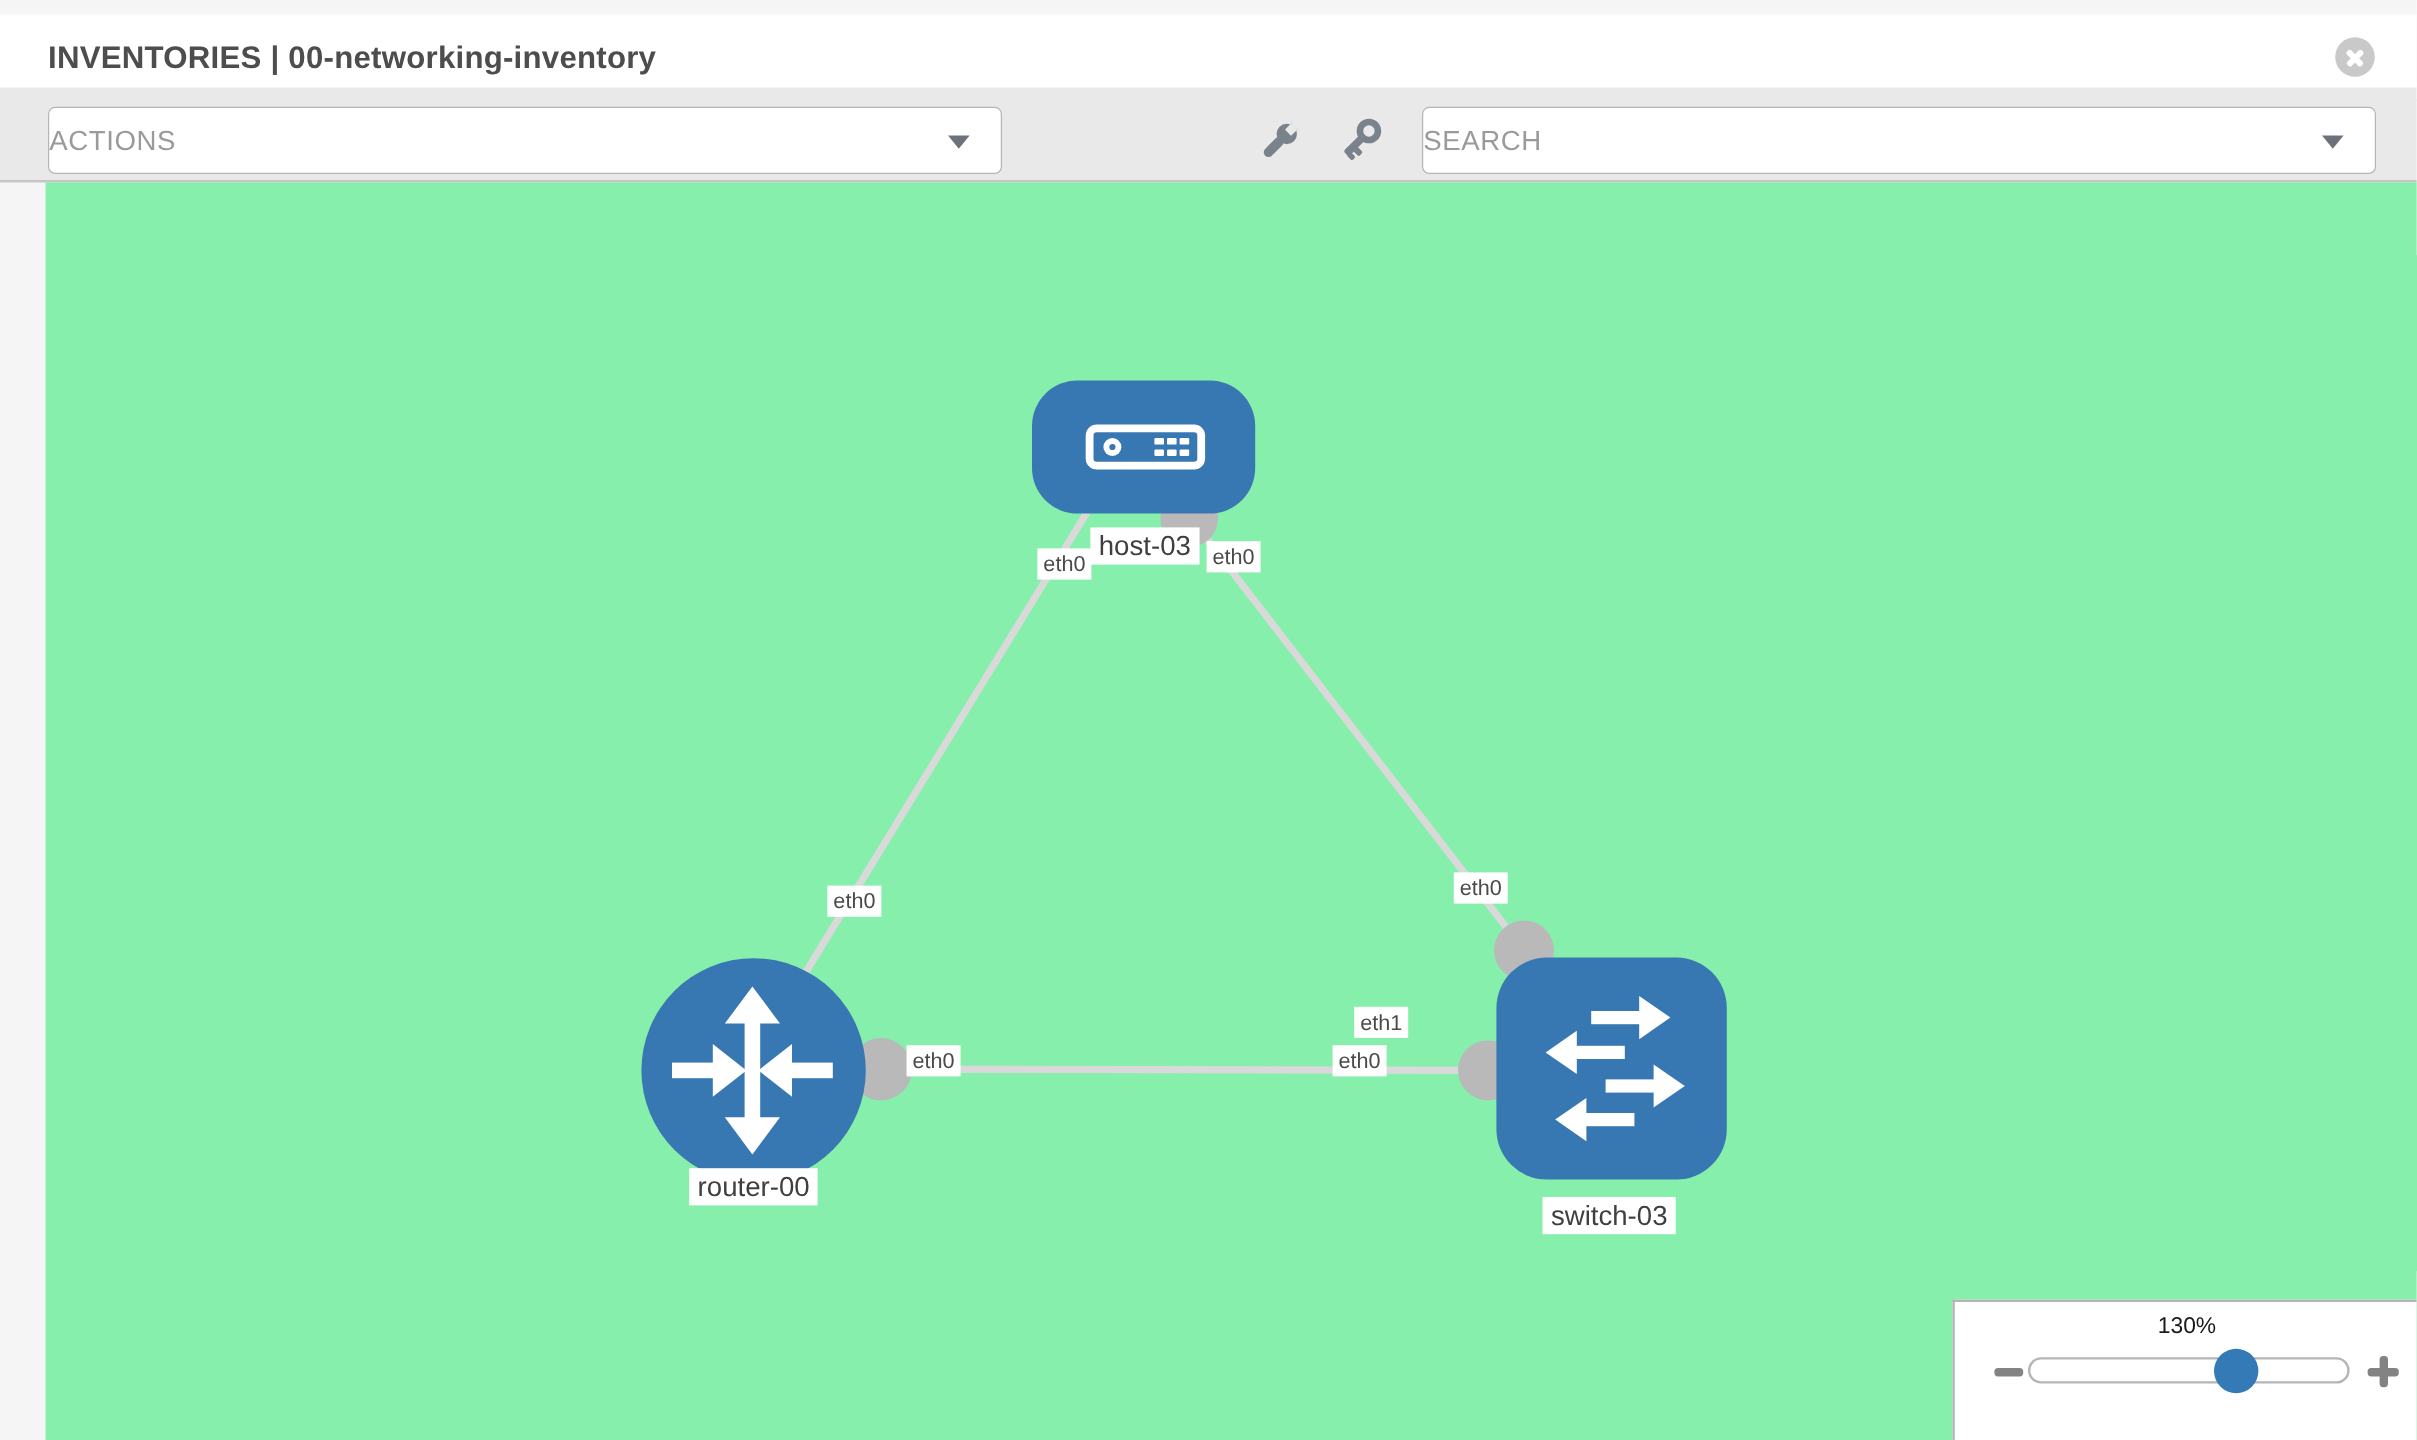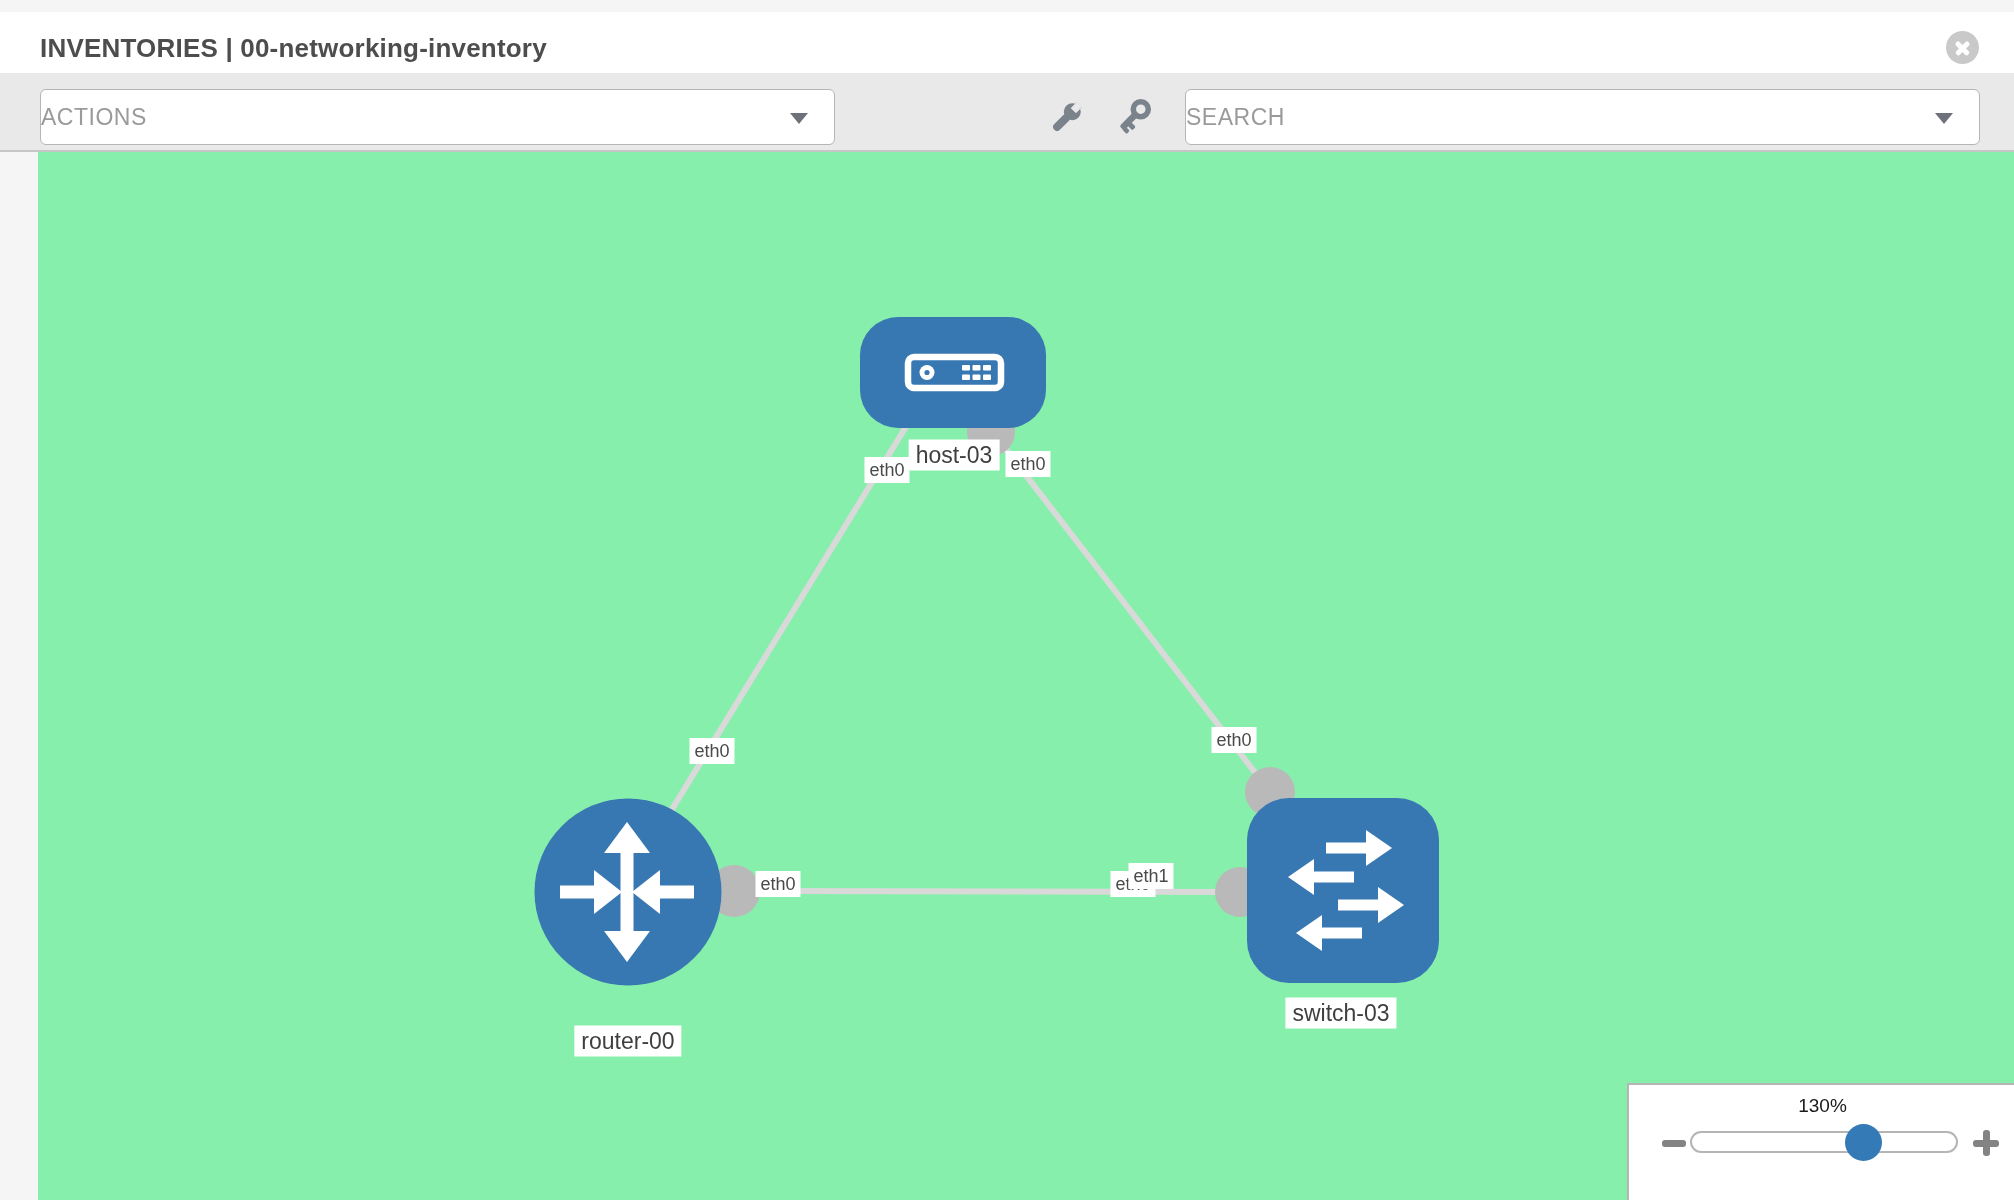--- a/index.html
+++ b/index.html
@@ -188,23 +188,23 @@
 
     <div class="iface-label" style="left:849px;top:318px;">eth0</div>
     <div class="node-label" style="left:916px;top:303px;">host-03</div>
     <div class="iface-label" style="left:990px;top:312px;">eth0</div>
 
     <div class="iface-label" style="left:674px;top:599px;">eth0</div>
     <div class="iface-label" style="left:1196px;top:588px;">eth0</div>
 
     <div class="iface-label" style="left:740px;top:732px;">eth0</div>
     <div class="iface-label" style="left:1095px;top:732px;">eth0</div>
-    <div class="iface-label" style="left:1113px;top:724px;">eth1</div>
-
-    <div class="node-label" style="left:590px;top:889px;">router-00</div>
+    <div class="iface-label" style="left:1113px;top:700px;">eth1</div>
+
+    <div class="node-label" style="left:590px;top:837px;">router-00</div>
     <div class="node-label" style="left:1303px;top:861px;">switch-03</div>
   </div>
 
   <div class="zoom-panel">
     <div class="zoom-level">130%</div>
     <div class="zoom-minus"></div>
     <div class="zoom-track"></div>
     <div class="zoom-thumb"></div>
     <div class="zoom-plus"></div>
   </div>

